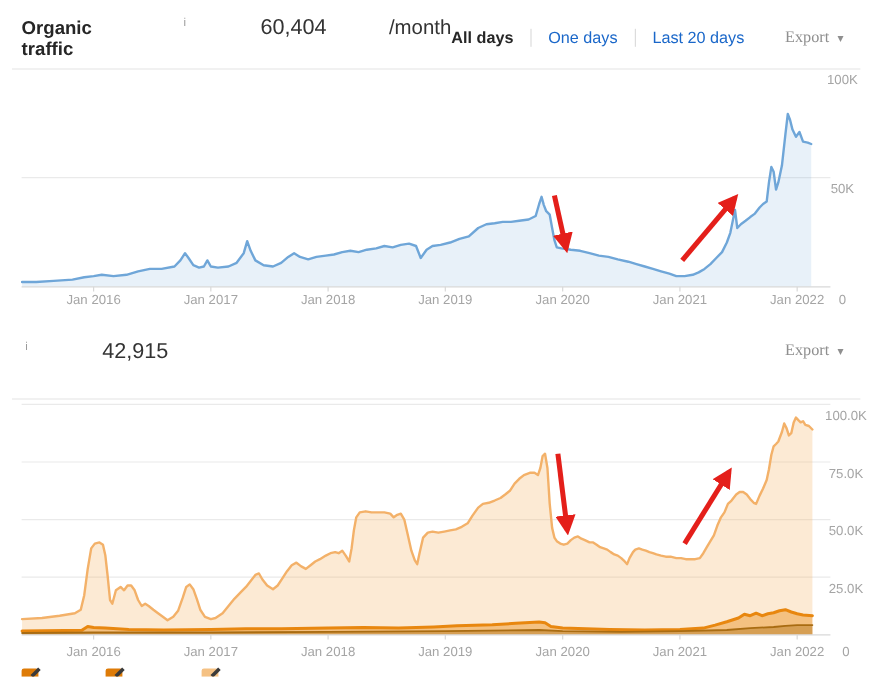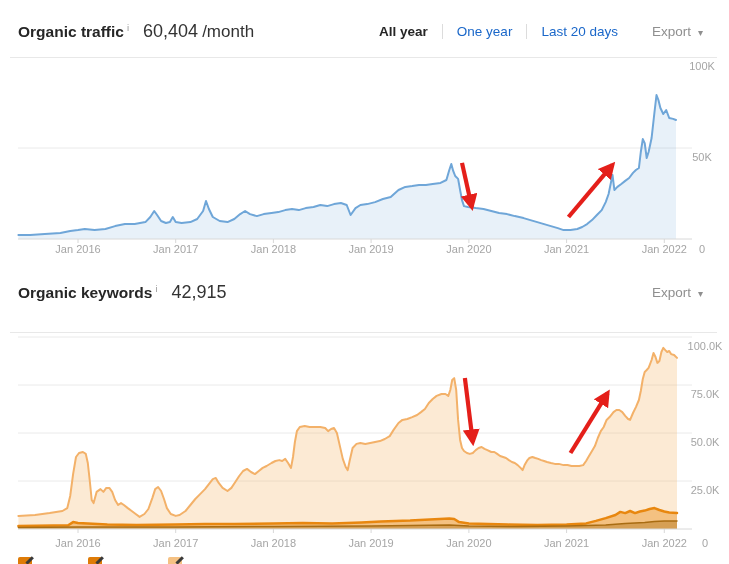--- a/index.html
+++ b/index.html
@@ -2,31 +2,31 @@
 <html><head>
 <meta charset="utf-8">
 <style>
   html,body{margin:0;padding:0;background:#fff;}
   .page{position:relative;width:729px;height:564px;background:#fff;overflow:hidden;
         font-family:"Liberation Sans","DejaVu Sans",sans-serif;}
   .sec-header{position:absolute;left:18px;right:26px;display:flex;align-items:center;
               justify-content:space-between;height:42px;}
   #header-traffic{top:10px;}
   #header-keywords{top:271px;}
-  .title-group{display:flex;align-items:baseline;}
+  .title-group{display:flex;align-items:baseline;gap:48px;}
   .sec-title{font-size:15.5px;font-weight:bold;color:#262626;}
   .info-sup{font-size:9.5px;color:#9a9a9a;margin:0 2px 0 3px;vertical-align:super;position:relative;top:-6px;}
   .sec-value{font-size:18px;color:#333;margin-left:12px;}
   .sec-suffix{font-size:17px;color:#333;margin-left:4px;}
   .controls{display:flex;align-items:center;}
   .tab{font-size:13.5px;cursor:pointer;white-space:nowrap;}
   .tab.active{font-weight:bold;color:#262626;}
   .tab.link{color:#1a67c9;}
   .tab-sep{width:1px;height:15px;background:#dcdcdc;margin:0 14px;}
-  .export-btn{display:flex;align-items:center;color:#8f8f8f;font-size:13.5px;cursor:pointer;margin-left:34px;}
+  .export-btn{display:flex;align-items:center;color:#8f8f8f;font-size:13.5px;cursor:pointer;margin-left:34px;font-family:Liberation Serif, serif;}
   .caret{font-size:10px;margin-left:7px;color:#8f8f8f;position:relative;top:1px;}
   .h-divider{position:absolute;left:10px;right:12px;height:1px;background:#e8e8e8;}
   #divider-traffic{top:57px;}
   #divider-keywords{top:332px;}
   svg.chart{position:absolute;left:0;}
   #chart-traffic{top:57px;}
   #chart-keywords{top:332px;}
   .ticklabel{fill:#a5a5a5;font-size:11px;}
   #legend-stubs{position:absolute;top:557px;left:0;right:0;height:7px;}
   .stub{position:absolute;top:0;width:14px;height:12px;border-radius:2px;}
@@ -39,23 +39,23 @@
 <div class="page">
 
   <div class="sec-header" id="header-traffic">
     <div class="title-group">
       <span class="sec-title">Organic traffic</span>
       <span class="info-sup">i</span>
       <span class="sec-value">60,404</span>
       <span class="sec-suffix">/month</span>
     </div>
     <div class="controls">
-      <span class="tab active">All year</span>
+      <span class="tab active">All days</span>
       <span class="tab-sep"></span>
-      <span class="tab link">One year</span>
+      <span class="tab link">One days</span>
       <span class="tab-sep"></span>
       <span class="tab link">Last 20 days</span>
       <span class="export-btn">
         <span>Export</span>
         <span class="caret">▾</span>
       </span>
     </div>
   </div>
 
   <div class="h-divider" id="divider-traffic"></div>
@@ -89,21 +89,20 @@
       <line x1="566.6" y1="182" x2="566.6" y2="186" stroke="#d8d8d8" stroke-width="1"></line>
       <text x="566.6" y="196" text-anchor="middle" class="ticklabel">Jan 2021</text>
       <line x1="664.3" y1="182" x2="664.3" y2="186" stroke="#d8d8d8" stroke-width="1"></line>
       <text x="664.3" y="196" text-anchor="middle" class="ticklabel">Jan 2022</text>
       <line x1="462.0" y1="105.9" x2="471.8" y2="150.0" stroke="#e41f1a" stroke-width="4.2" marker-end="url(#organic-traffic-ah0)"></line>
       <line x1="568.5" y1="160.0" x2="612.5" y2="107.9" stroke="#e41f1a" stroke-width="4.2" marker-end="url(#organic-traffic-ah1)"></line>
     </svg>
 
   <div class="sec-header" id="header-keywords">
     <div class="title-group">
-      <span class="sec-title">Organic keywords</span>
       <span class="info-sup">i</span>
       <span class="sec-value">42,915</span>
     </div>
     <div class="controls">
       <span class="export-btn" style="margin-left:0;">
         <span>Export</span>
         <span class="caret">▾</span>
       </span>
     </div>
   </div>

